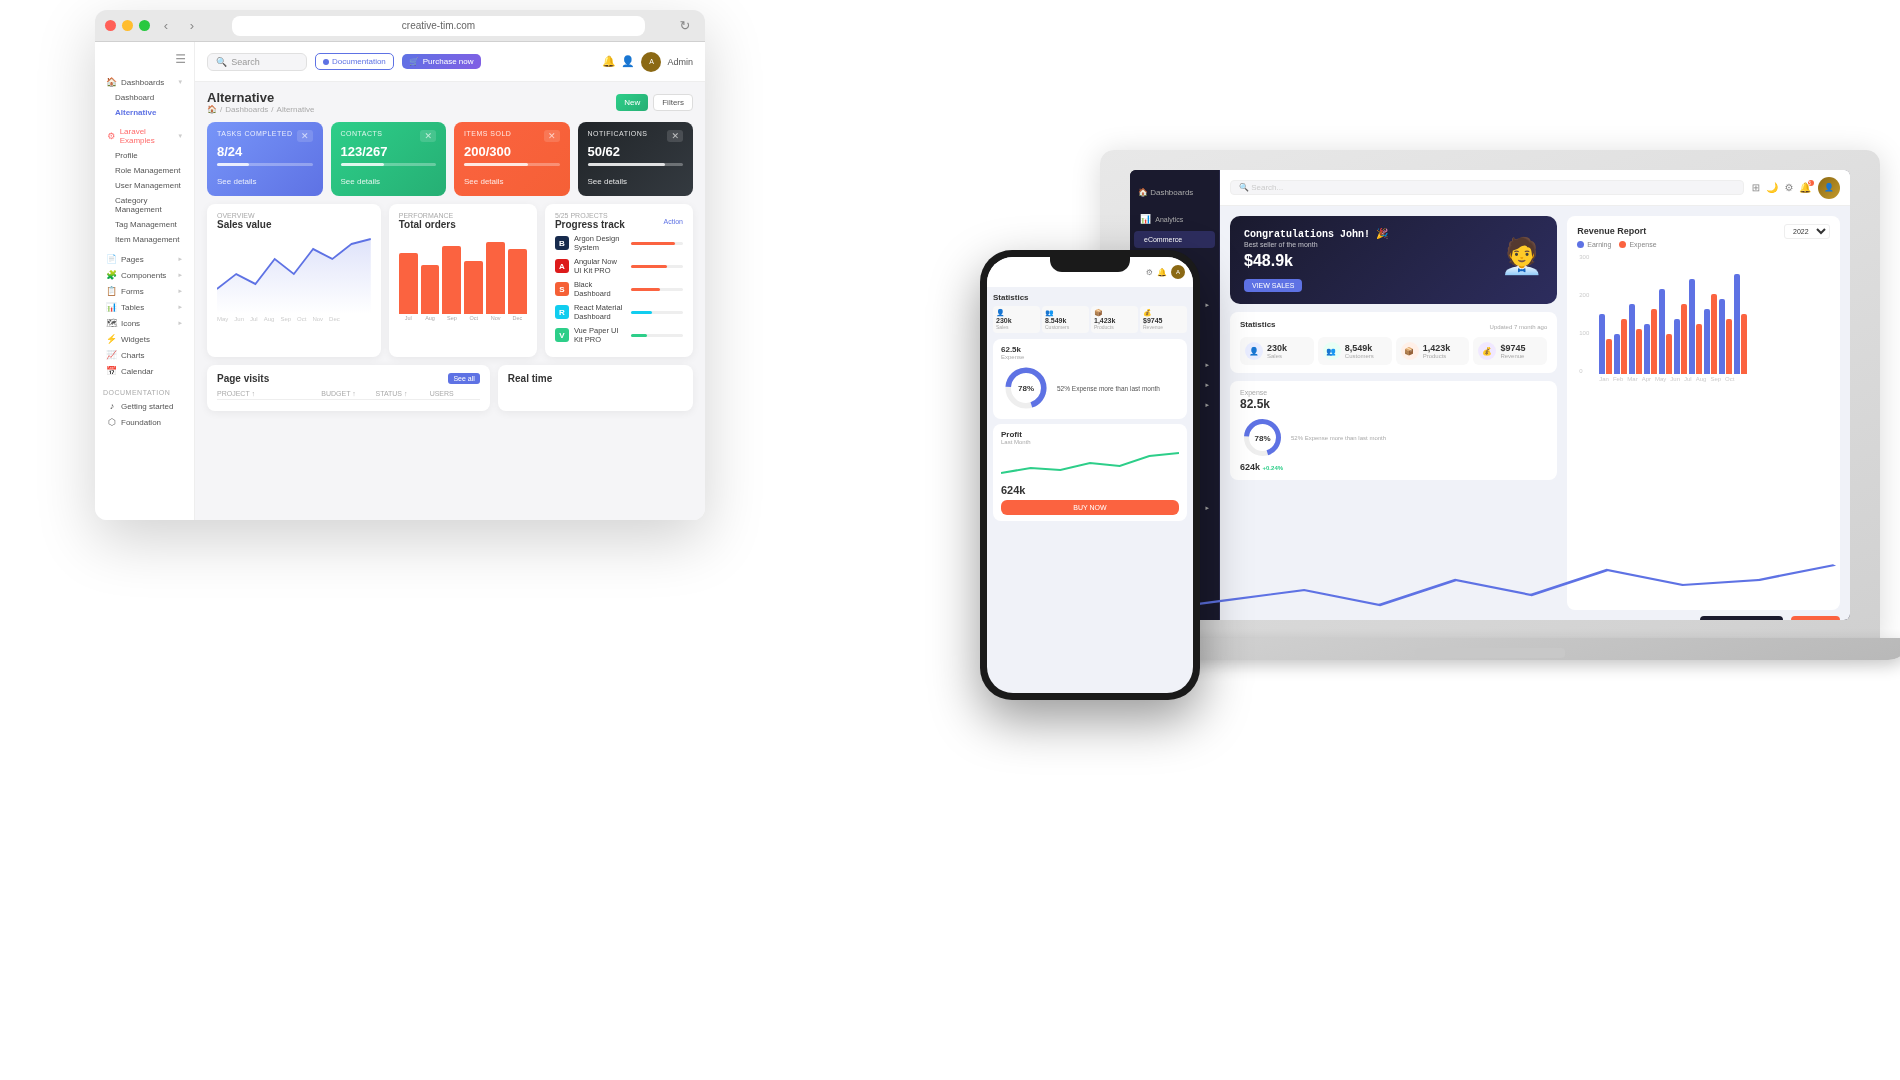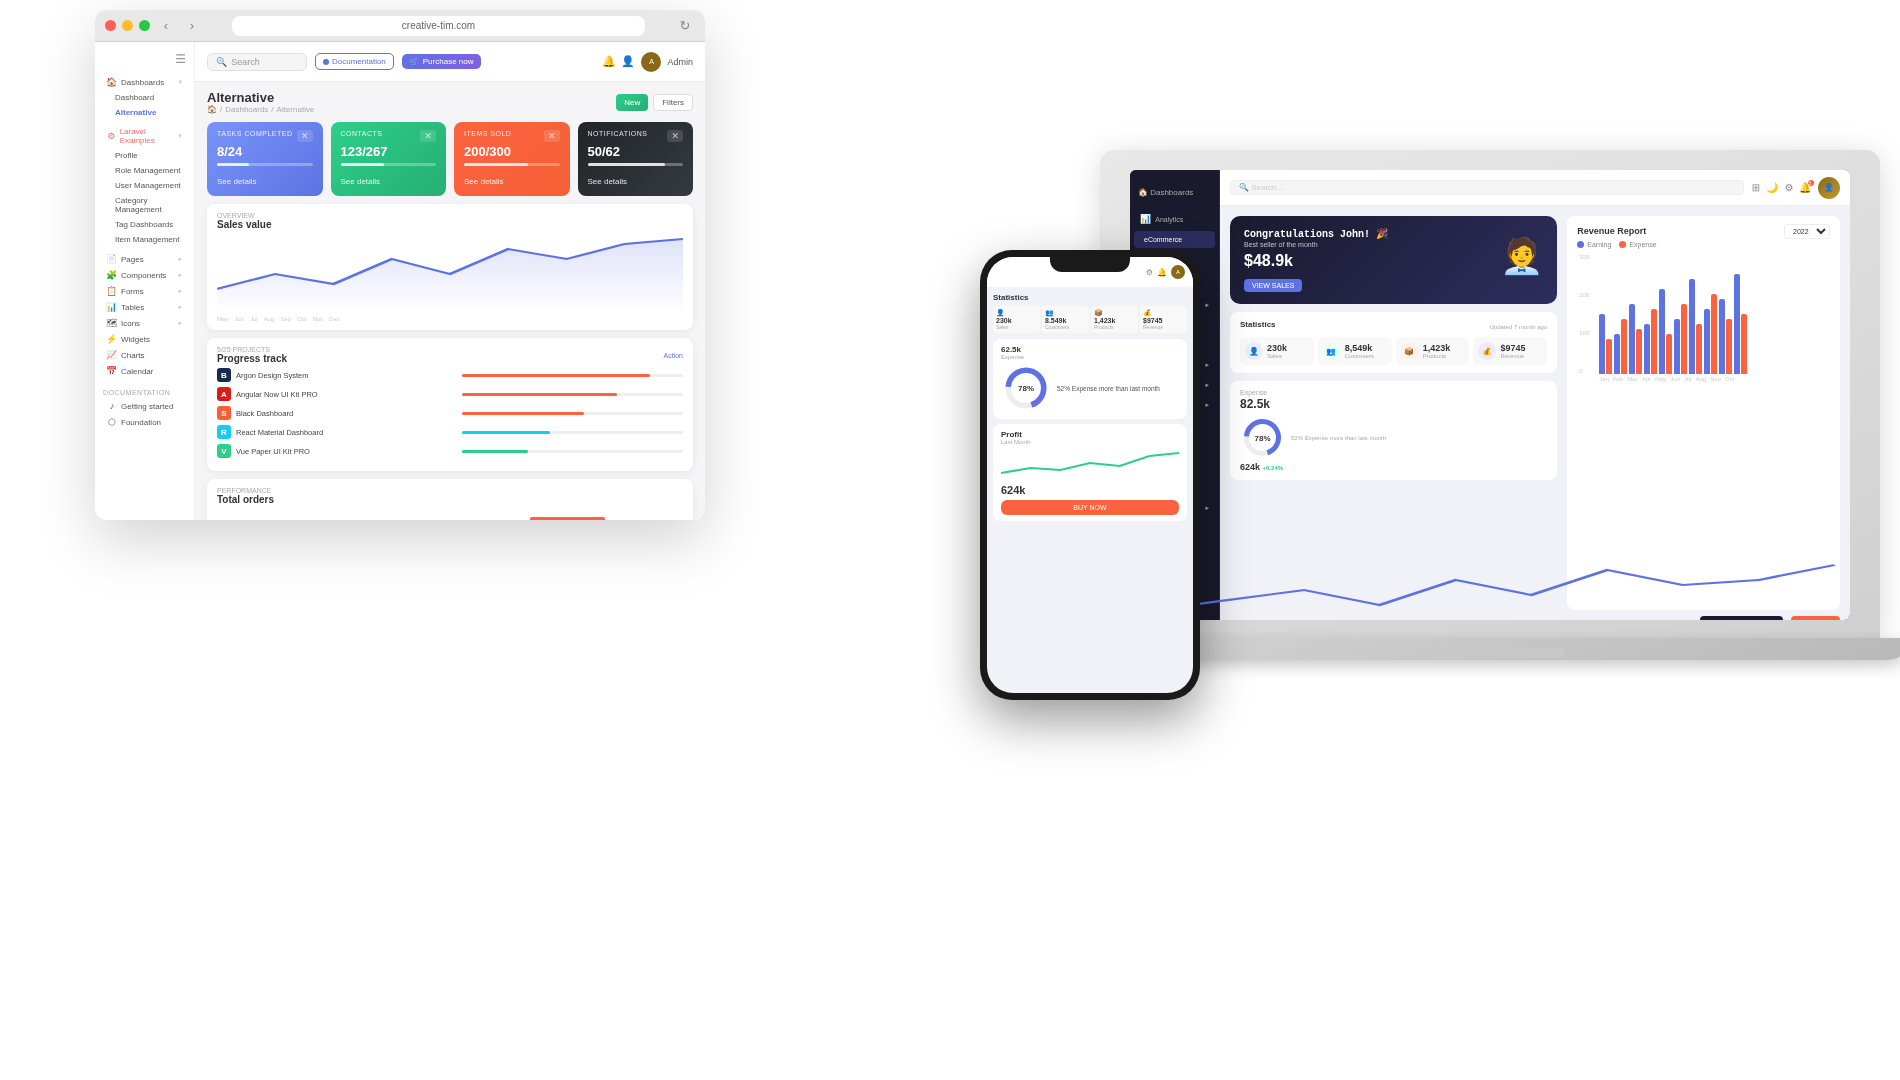--- a/index.html
+++ b/index.html
@@ -237,21 +237,21 @@
       border-radius: 2px; margin: 4px 0;
     }
     .stat-card-progress-bar {
       height: 100%; background: rgba(255,255,255,0.8);
       border-radius: 2px;
     }
     .stat-card-link { font-size: 8px; opacity: 0.85; cursor: pointer; }
 
     
     .charts-row {
-      display: flex; gap: 8px; margin-bottom: 24px; flex-direction: column;
+      display: flex; gap: 8px; margin-bottom: 8px;
     }
     .chart-card {
       background: #fff; border-radius: 8px;
       padding: 8px 10px; box-shadow: 0 2px 8px rgba(0,0,0,0.06);
     }
     .chart-card-sales { flex: 1.2; }
     .chart-card-orders { flex: 1; }
     .chart-card-progress { flex: 1; }
     .chart-card-header {
       display: flex; justify-content: space-between;
@@ -741,21 +741,21 @@
         <div class="sidebar-item sub">
           <span>Role Management</span>
         </div>
         <div class="sidebar-item sub">
           <span>User Management</span>
         </div>
         <div class="sidebar-item sub">
           <span>Category Management</span>
         </div>
         <div class="sidebar-item sub">
-          <span>Tag Dashboards</span>
+          <span>Tag Management</span>
         </div>
         <div class="sidebar-item sub">
           <span>Item Management</span>
         </div>
       </div>
 
       <div class="sidebar-section">
         <div class="sidebar-item">
           <span class="sidebar-icon">📄</span>
           <span>Pages</span>
@@ -925,20 +925,45 @@
               <span style="font-size:6px;color:#ccc">Jun</span>
               <span style="font-size:6px;color:#ccc">Jul</span>
               <span style="font-size:6px;color:#ccc">Aug</span>
               <span style="font-size:6px;color:#ccc">Sep</span>
               <span style="font-size:6px;color:#ccc">Oct</span>
               <span style="font-size:6px;color:#ccc">Nov</span>
               <span style="font-size:6px;color:#ccc">Dec</span>
             </div>
           </div>
 
+          <div class="chart-card chart-card-orders">
+            <div class="chart-card-header">
+              <div>
+                <div class="chart-label">PERFORMANCE</div>
+                <div class="chart-title">Total orders</div>
+              </div>
+            </div>
+            <div class="bar-chart-area">
+              <div class="bar" style="height:80%"></div>
+              <div class="bar" style="height:65%"></div>
+              <div class="bar" style="height:90%"></div>
+              <div class="bar" style="height:70%"></div>
+              <div class="bar" style="height:95%"></div>
+              <div class="bar" style="height:85%"></div>
+            </div>
+            <div class="bar-labels-row">
+              <span class="bar-label-item">Jul</span>
+              <span class="bar-label-item">Aug</span>
+              <span class="bar-label-item">Sep</span>
+              <span class="bar-label-item">Oct</span>
+              <span class="bar-label-item">Nov</span>
+              <span class="bar-label-item">Dec</span>
+            </div>
+          </div>
+
           <div class="chart-card chart-card-progress">
             <div class="chart-card-header">
               <div>
                 <div class="chart-label">5/25 PROJECTS</div>
                 <div class="chart-title">Progress track</div>
               </div>
               <button class="chart-action-btn">Action</button>
             </div>
             <div class="progress-list">
               <div class="progress-item">
@@ -969,45 +994,20 @@
                   <div class="prog-bar prog-bar-4"></div>
                 </div>
               </div>
               <div class="progress-item">
                 <div class="prog-icon prog-icon-v">V</div>
                 <span class="prog-name">Vue Paper UI Kit PRO</span>
                 <div class="prog-bar-wrap">
                   <div class="prog-bar prog-bar-5"></div>
                 </div>
               </div>
-            </div>
-          </div>
-
-          <div class="chart-card chart-card-orders">
-            <div class="chart-card-header">
-              <div>
-                <div class="chart-label">PERFORMANCE</div>
-                <div class="chart-title">Total orders</div>
-              </div>
-            </div>
-            <div class="bar-chart-area">
-              <div class="bar" style="height:80%"></div>
-              <div class="bar" style="height:65%"></div>
-              <div class="bar" style="height:90%"></div>
-              <div class="bar" style="height:70%"></div>
-              <div class="bar" style="height:95%"></div>
-              <div class="bar" style="height:85%"></div>
-            </div>
-            <div class="bar-labels-row">
-              <span class="bar-label-item">Jul</span>
-              <span class="bar-label-item">Aug</span>
-              <span class="bar-label-item">Sep</span>
-              <span class="bar-label-item">Oct</span>
-              <span class="bar-label-item">Nov</span>
-              <span class="bar-label-item">Dec</span>
             </div>
           </div>
         </div>
 
         <div class="bottom-row">
           <div class="page-visits-card">
             <div class="card-title-row">
               <span class="card-title">Page visits</span>
               <button class="see-all-btn">See all</button>
             </div>

